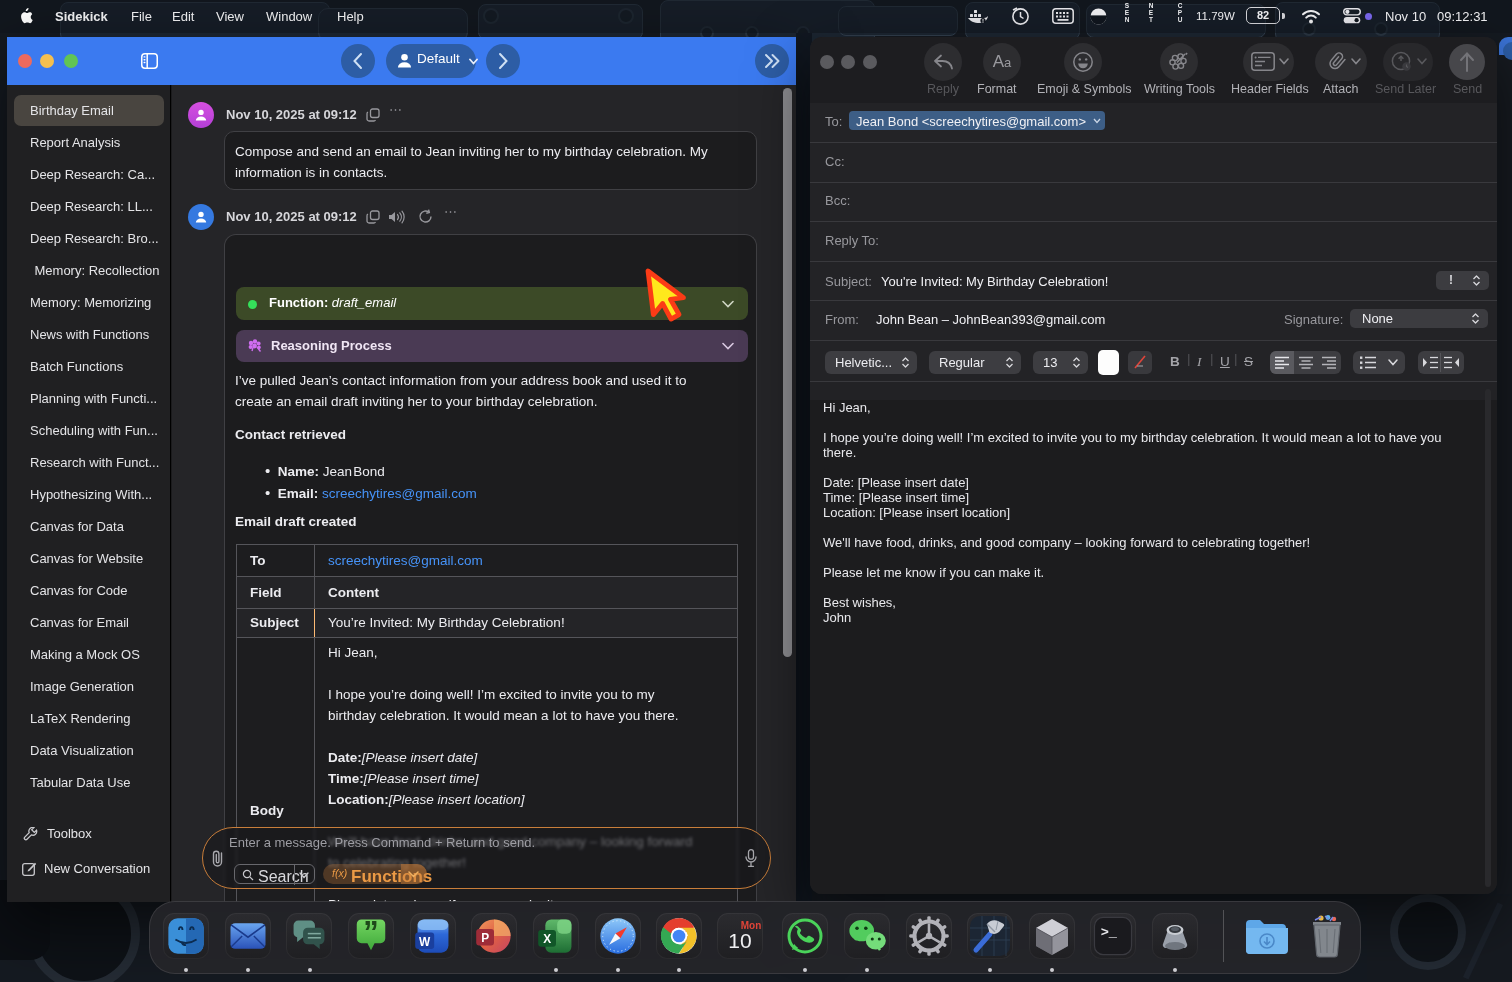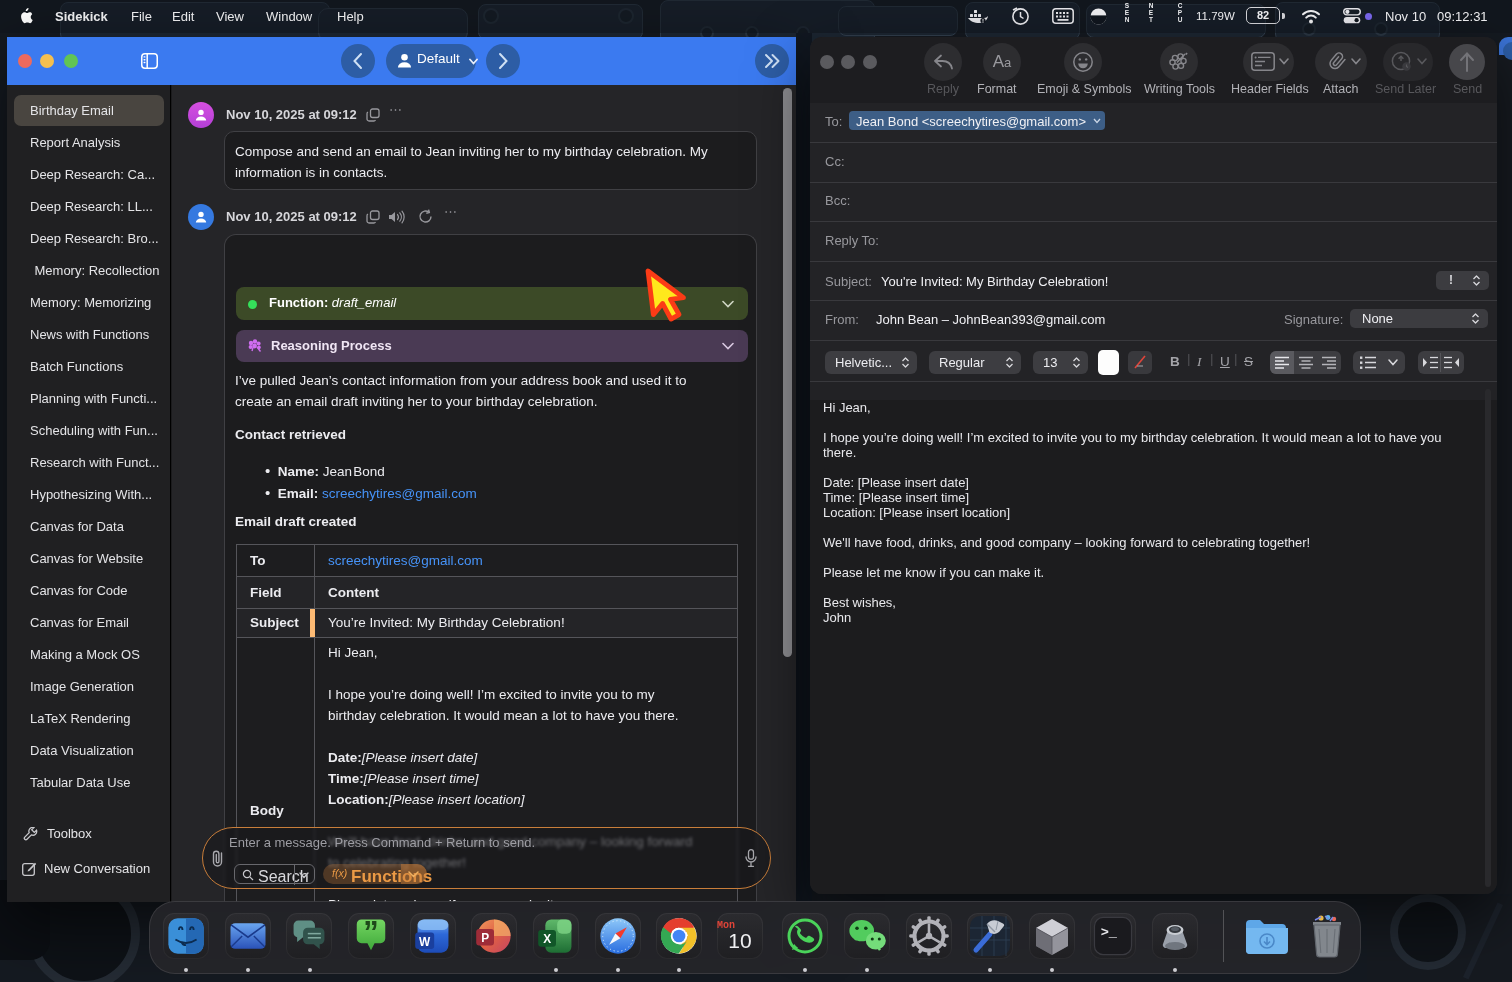--- a/index.html
+++ b/index.html
@@ -264,21 +264,21 @@
       <div class="abs" id="drafttable" style="left:64px;top:459px;width:502px;border:1px solid #55555a;">
         <div style="display:flex;height:32px;border-bottom:1px solid #55555a;background:#1d1d1f;">
           <div style="width:78px;border-right:1px solid #55555a;padding:8px 0 0 13px;font-weight:bold;color:#ececf0;font-size:13.5px;">To</div>
           <div style="padding:8px 0 0 13px;color:#4693f8;font-size:13.5px;">screechytires@gmail.com</div>
         </div>
         <div style="display:flex;height:32px;border-bottom:1px solid #55555a;background:#242427;">
           <div style="width:78px;border-right:1px solid #55555a;padding:8px 0 0 13px;font-weight:bold;color:#ececf0;font-size:13.5px;">Field</div>
           <div style="padding:8px 0 0 13px;font-weight:bold;color:#ececf0;font-size:13.5px;">Content</div>
         </div>
         <div style="display:flex;height:29px;border-bottom:1px solid #55555a;background:#242427;">
-          <div style="width:78px;border-right:5px solid #fdba74;padding:6px 0 0 13px;font-weight:bold;color:#ececf0;font-size:13.5px;">Subject</div>
+          <div style="width:78px;border-right:1px solid #fdba74;padding:6px 0 0 13px;font-weight:bold;color:#ececf0;font-size:13.5px;">Subject</div>
           <div style="padding:6px 0 0 13px;color:#ececf0;font-size:13.5px;">You’re Invited: My Birthday Celebration!</div>
         </div>
         <div style="display:flex;height:290px;background:#1d1d1f;">
           <div style="width:78px;border-right:1px solid #55555a;position:relative;">
               <span style="position:absolute;left:13px;top:165px;font-weight:bold;color:#ececf0;font-size:13.5px;">Body</span>
             </div>
           <div style="padding:4px 0 0 13px;color:#ececf0;font-size:13.5px;line-height:21px;width:410px;">Hi Jean,<br><br>I hope you’re doing well! I’m excited to invite you to my<br>birthday celebration. It would mean a lot to have you there.<br><br><b>Date:</b><i>[Please insert date]</i><br><b>Time:</b><i>[Please insert time]</i><br><b>Location:</b><i>[Please insert location]</i><br><br>We’ll have food, drinks, and good company – looking forward<br>to celebrating together!<br><br>Please let me know if you can make it.</div>
         </div>
       </div>
       <div class="abs" style="left:30px;top:742px;width:569px;height:62px;border-radius:31px;background:rgba(24,24,27,0.62);border:1.5px solid #c97e3a;backdrop-filter:blur(1.5px);"></div>
@@ -653,21 +653,21 @@
           <path d="M4 24.5 a15 15 0 0 1 -0.5 -15 L17 17 z" fill="#30a84e"></path>
           <path d="M17 2 a15 15 0 0 0 -13.5 7.5 L10 15 a8 8 0 0 1 7 -5 h12 a15 15 0 0 0 -12 -8 z" fill="#e43e2e"></path>
           <path d="M30 10 h-13 a8 8 0 0 1 6.5 12 l-6.5 9.8 a15 15 0 0 0 13 -21.8 z" fill="#f2c029"></path>
           <path d="M3.5 9.8 a15 15 0 0 0 13.3 22 l6.6 -9.9 a8 8 0 0 1 -13.3 -7 z" fill="#34a853"></path>
           <circle cx="17" cy="17" r="7" fill="#fff"></circle>
           <circle cx="17" cy="17" r="5.4" fill="#4285f4"></circle>
         </svg>
       </div>
     <div class="ddot" style="left:527px;"></div>
     <div class="dk" style="left:567px;">
-        <span style="position:absolute;left:0;top:7px;width:68px;color:#e04438;font-size:10px;font-weight:600;font-family:Liberation Mono, monospace;">Mon</span>
+        <span style="position:absolute;left:0;top:7px;width:68px;text-align:center;color:#e04438;font-size:10px;font-weight:600;">Mon</span>
         <span style="position:absolute;left:0;top:16px;width:46px;text-align:center;color:#f0f0f2;font-size:21px;font-weight:300;">10</span>
       </div>
     <div class="dk" style="left:632px;">
         <svg width="40" height="40" viewBox="0 0 40 40">
           <circle cx="20" cy="20" r="16" fill="none" stroke="#4ad35a" stroke-width="3"></circle>
           <path d="M7 34 l2.2-6 a16 16 0 0 0 4 4 z" fill="#4ad35a"></path>
           <path d="M14 12 c-2.5 2.5-1.5 7.5 2.5 11.5 c4 4 9 5 11.5 2.5 c1-1 0.8-2.2-0.4-3.2 l-2.8-2 c-1-0.7-2-0.6-2.7 0.3 c-0.6 0.8-1.4 0.9-2.3 0.3 c-1.6-1.1-2.9-2.4-3.9-4 c-0.6-0.9-0.5-1.7 0.3-2.3 c0.9-0.7 1-1.7 0.3-2.7 l-2-2.8 c-1-1.2-2.2-1.4-3.2-0.4 z" fill="#4ad35a" transform="rotate(-8 20 20)"></path>
         </svg>
       </div>
     <div class="ddot" style="left:653px;"></div>

